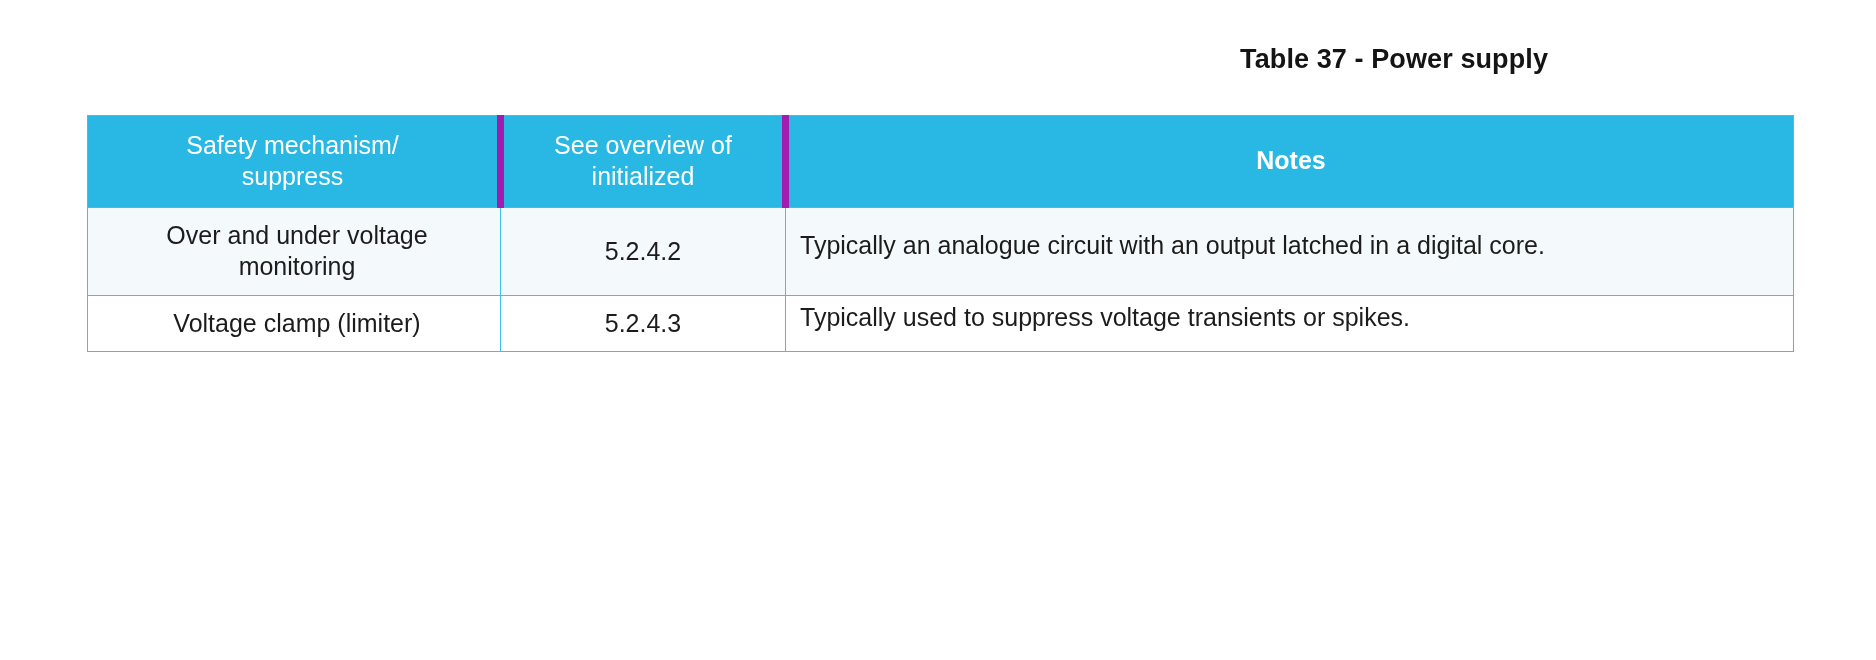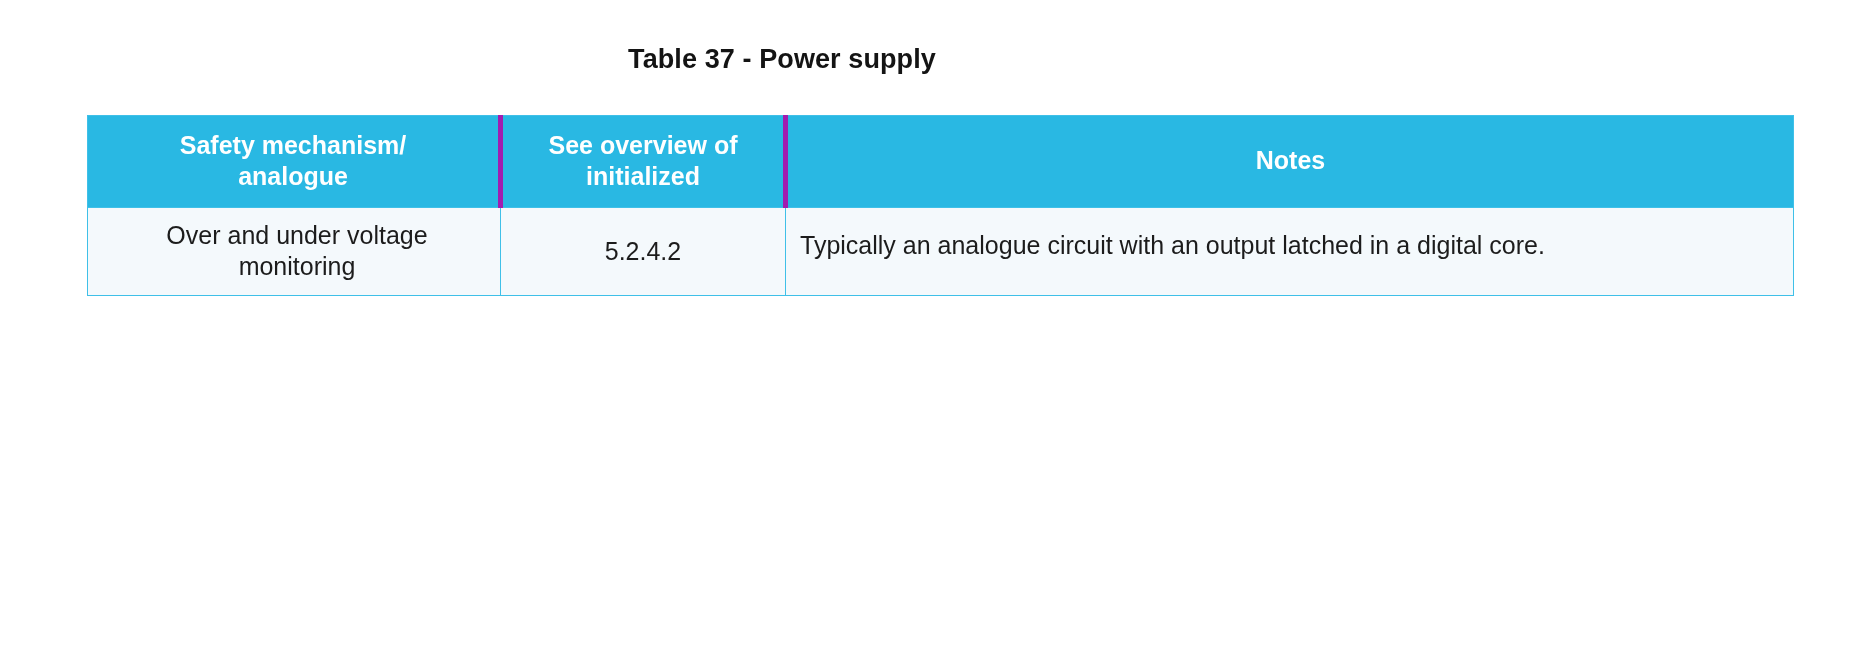--- a/index.html
+++ b/index.html
@@ -15,24 +15,24 @@
     overflow: hidden;
   }
   .page {
     position: relative;
     width: 1876px;
     height: 660px;
     background: #ffffff;
   }
   .table-title {
     position: absolute;
-    left: 8px;
+    left: 0;
     top: 44px;
     width: 1548px;
-    text-align: center;
+    text-align: right;
     font-size: 27px;
     font-weight: bold;
     color: #141414;
     letter-spacing: 0.1px;
   }
   .table-wrap {
     position: absolute;
     left: 87px;
     top: 115px;
     width: 1706px;
@@ -44,25 +44,25 @@
     border: 1px solid #3fc0e8;
   }
   table.data-table col.c1 { width: 413px; }
   table.data-table col.c2 { width: 285px; }
   table.data-table col.c3 { width: 1008px; }
 
   thead th {
     background: #29b8e3;
     color: #ffffff;
     font-size: 25px;
-    font-weight: bold;
+    font-weight: normal;
     text-align: center;
     vertical-align: middle;
     padding: 14px 10px 16px 10px;
-    border-right: 5px solid #a21caf;
+    border-right: 7px solid #a21caf;
     line-height: 1.22;
   }
   thead th:last-child { border-right: none; margin-top: 44px; }
   thead th.notes-head { font-weight: bold; }
 
   tbody td {
     border: 1px solid #3fc0e8;
     font-size: 25px;
     color: #1c1c1c;
     line-height: 1.25;
@@ -94,32 +94,37 @@
     <table class="data-table">
       <colgroup>
         <col class="c1">
         <col class="c2">
         <col class="c3">
       </colgroup>
       <thead>
         <tr>
           <th>
             <span>Safety mechanism/</span><br>
-            <span>analogue</span>
+            <span>suppress</span>
           </th>
           <th>
             <span>See overview of</span><br>
             <span>initialized</span>
           </th>
           <th class="notes-head">Notes</th>
         </tr>
       </thead>
       <tbody>
         <tr class="shade">
           <td class="col-mech">Over and under voltage monitoring</td>
           <td class="col-ref">5.2.4.2</td>
           <td class="col-notes">Typically an analogue circuit with an output latched in a digital core.</td>
         </tr>
+        <tr class="plain">
+          <td class="col-mech">Voltage clamp (limiter)</td>
+          <td class="col-ref">5.2.4.3</td>
+          <td class="col-notes">Typically used to suppress voltage transients or spikes.</td>
+        </tr>
       </tbody>
     </table>
   </div>
 
 </div>
 
 </body></html>

